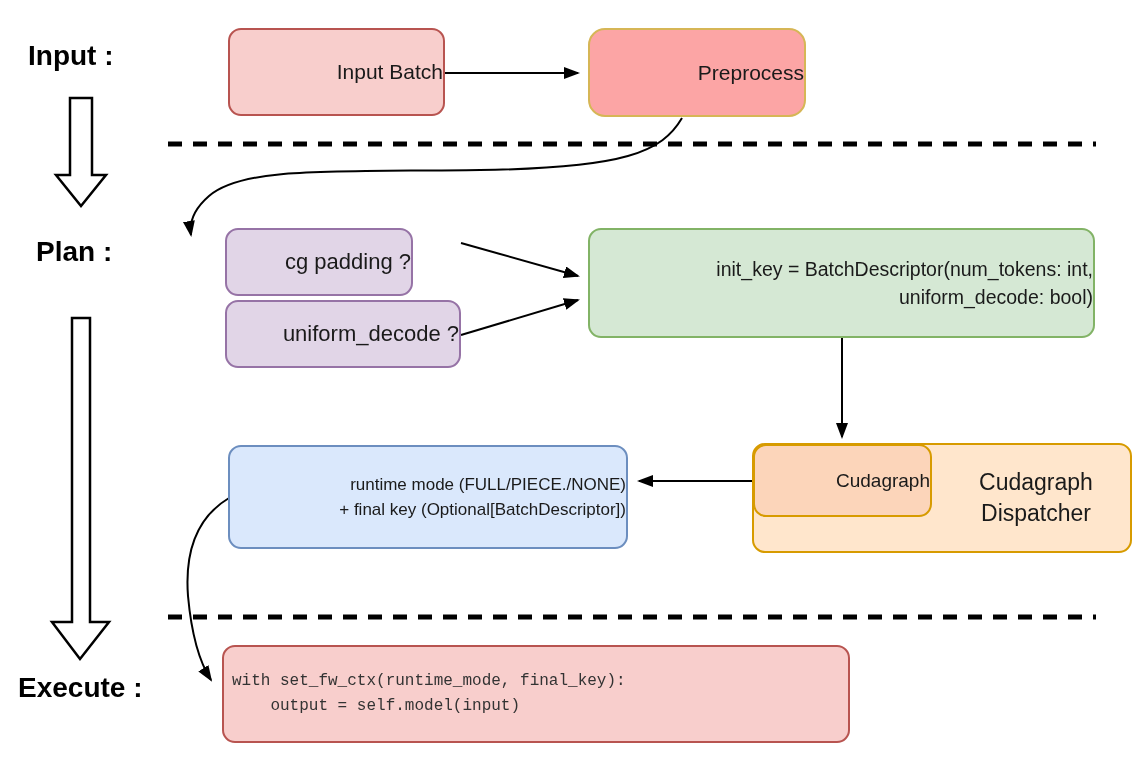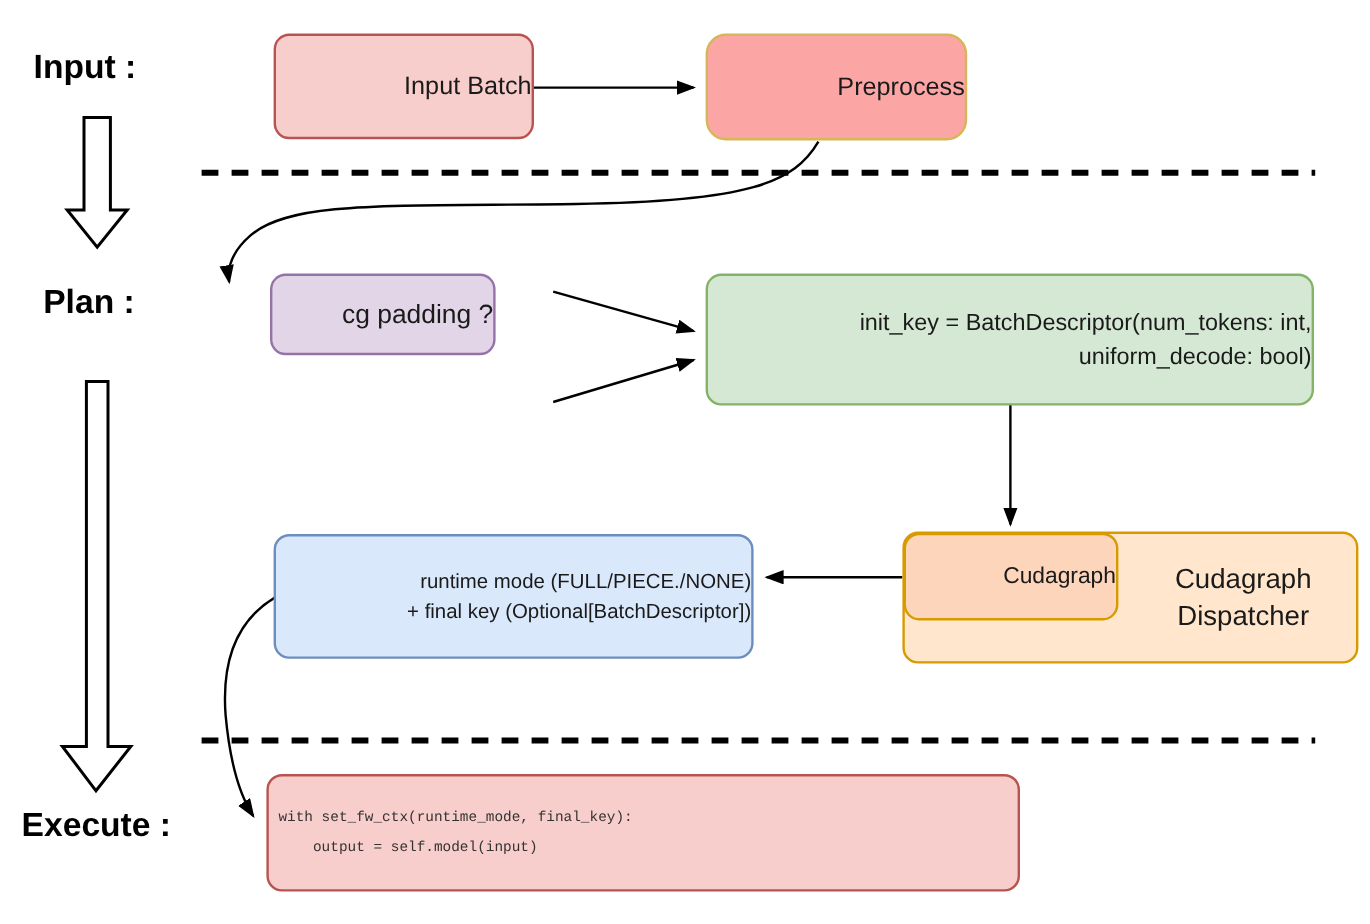--- a/index.html
+++ b/index.html
@@ -38,21 +38,21 @@
   #node-dispatcher     { left:752px; top:443px; width:380px; height:110px; }
   #node-dispatch       { left:753px; top:444px; width:179px; height:73px;  font-size:19px; }
   #dispatcher-title {
     position:absolute; right:14px; top:0; width:160px; height:100%;
     display:flex; flex-direction:column; align-items:center; justify-content:center;
     font-size:23px; line-height:31px; color:#1a1a1a;
   }
   #node-execute-code {
     left:222px; top:645px; width:628px; height:98px;
     align-items:flex-start; justify-content:center; padding-left:8px;
-    font-family:"Liberation Mono", monospace; font-size:12px; line-height:25px;
+    font-family:"Liberation Mono", monospace; font-size:16px; line-height:25px;
     color:#333333; text-align:left;
   }
   #node-execute-code .ln { white-space:pre; }
   #label-input   { left:28px; top:40px;  }
   #label-plan    { left:36px; top:236px; }
   #label-execute { left:18px; top:672px; }
 </style>
 </head>
 <body>
 
@@ -94,20 +94,23 @@
   </div>
 
   <div class="node yellow" id="node-preprocess">
     <span class="ln">Preprocess</span>
   </div>
 
   <div class="node purple" id="node-cg-padding">
     <span class="ln">cg padding ?</span>
   </div>
 
+  <div class="node purple" id="node-uniform-decode">
+    <span class="ln">uniform_decode ?</span>
+  </div>
 
   <div class="node blue" id="node-runtime-result">
     <span class="ln">runtime mode (FULL/PIECE./NONE)</span>
     <span class="ln">+ final key (Optional[BatchDescriptor])</span>
   </div>
 
   <div class="node green" id="node-init-key">
     <span class="ln">init_key = BatchDescriptor(num_tokens: int,</span>
     <span class="ln">uniform_decode: bool)</span>
   </div>

